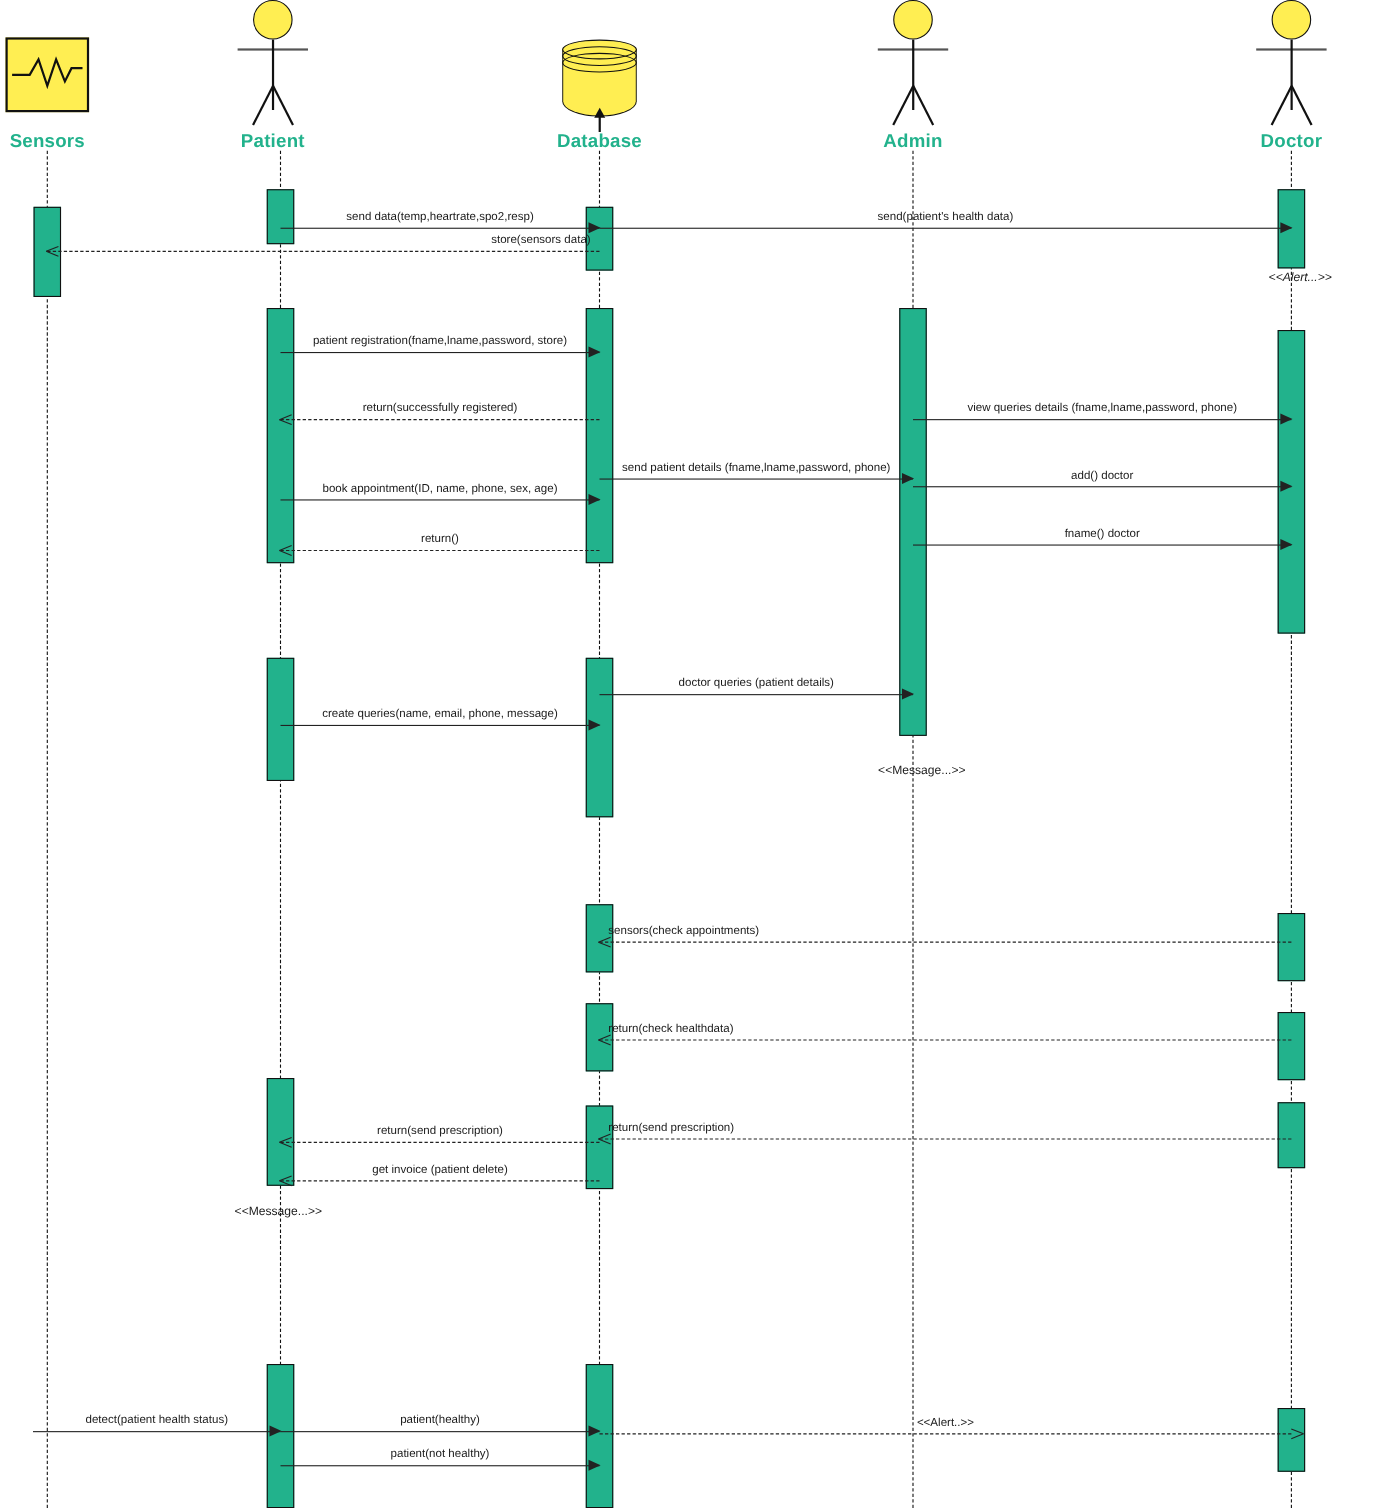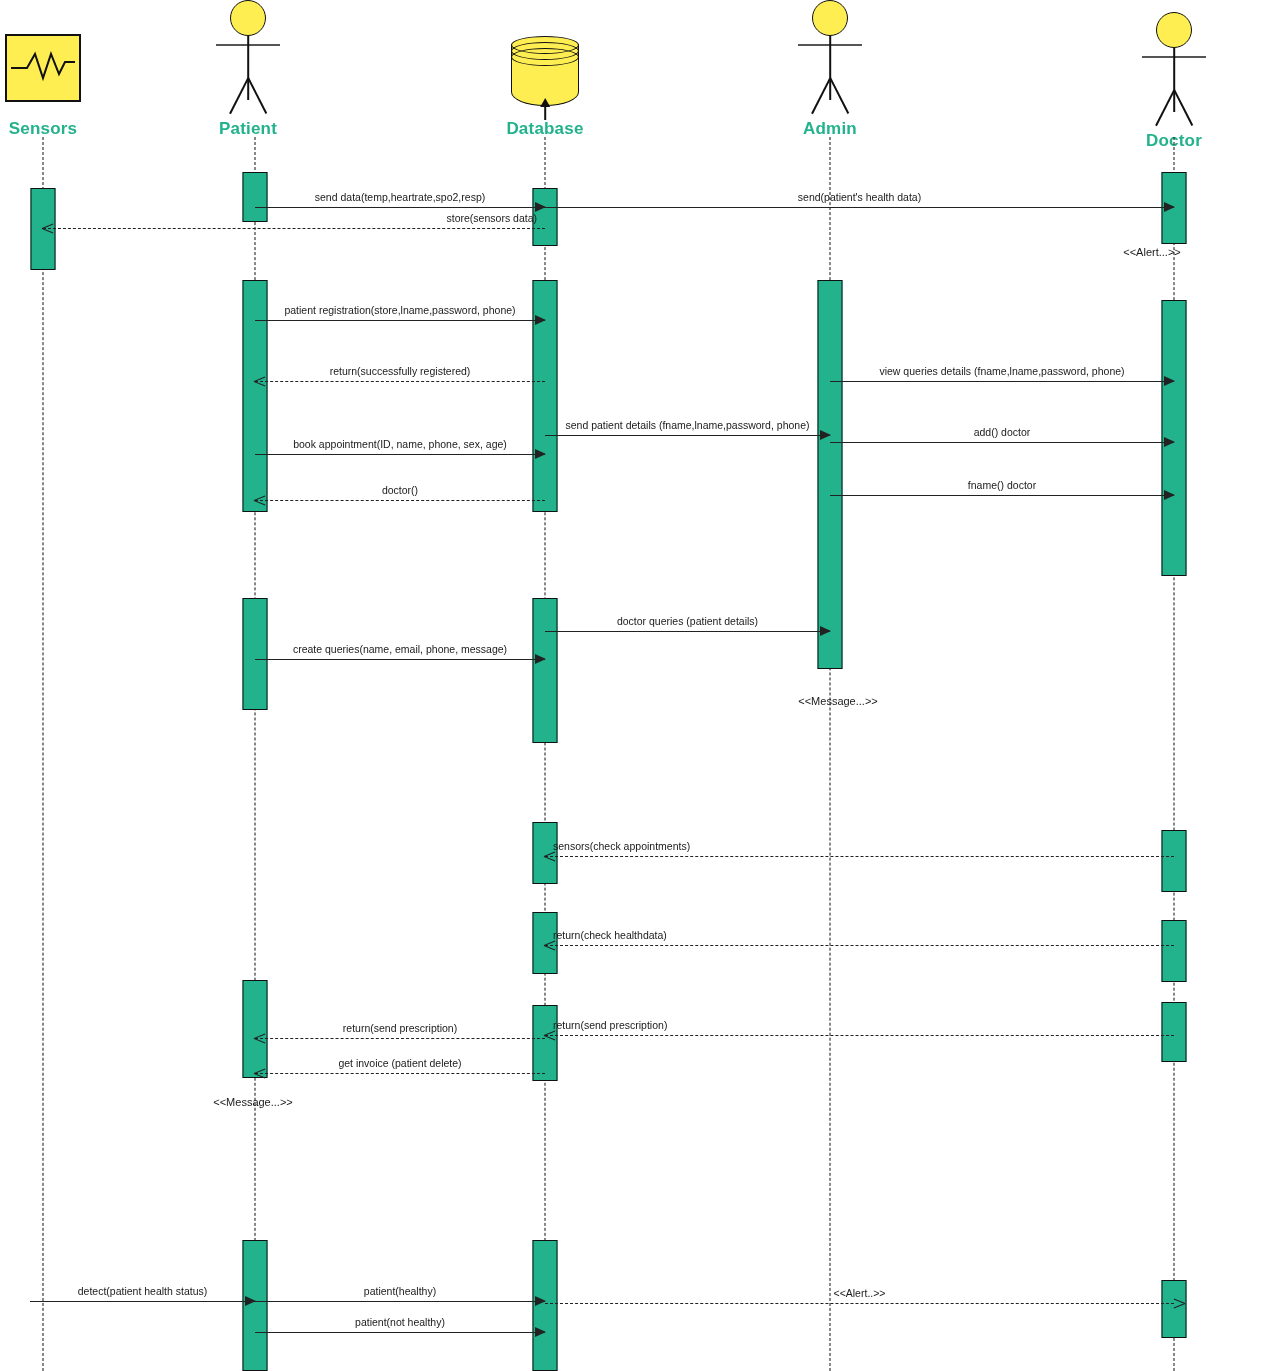--- a/index.html
+++ b/index.html
@@ -149,21 +149,21 @@
       <div class="head" style="left: 830px; top: 0px;">
         <div class="actor-art">
           <div class="hd"></div>
           <div class="arms"></div>
           <div class="body"></div>
           <div class="leg l"></div>
           <div class="leg r"></div>
         </div>
         <div class="label">Admin</div>
       </div>
-      <div class="head" style="left: 1174px; top: 12px;">
+      <div class="head" style="left: 1174px; top: 0px;">
         <div class="actor-art">
           <div class="hd"></div>
           <div class="arms"></div>
           <div class="body"></div>
           <div class="leg l"></div>
           <div class="leg r"></div>
         </div>
         <div class="label">Doctor</div>
       </div>
     </div>
@@ -208,21 +208,21 @@
         <div class="cap c">send(patient's health data)</div>
       </div>
       <div class="msg dashed open" style="left: 43px; top: 228px; width: 502px;">
         <div class="line"></div>
         <div class="head-l"></div>
         <div class="cap r">store(sensors data)</div>
       </div>
       <div class="msg" style="left: 255px; top: 320px; width: 290px;">
         <div class="line"></div>
         <div class="head-r"></div>
-        <div class="cap c">patient registration(store,lname,password, phone)</div>
+        <div class="cap c">patient registration(fname,lname,password, store)</div>
       </div>
       <div class="msg" style="left: 830px; top: 381px; width: 344px;">
         <div class="line"></div>
         <div class="head-r"></div>
         <div class="cap c">view queries details (fname,lname,password, phone)</div>
       </div>
       <div class="msg dashed open" style="left: 255px; top: 381px; width: 290px;">
         <div class="line"></div>
         <div class="head-l"></div>
         <div class="cap c">return(successfully registered)</div>
@@ -243,21 +243,21 @@
         <div class="cap c">book appointment(ID, name, phone, sex, age)</div>
       </div>
       <div class="msg" style="left: 830px; top: 495px; width: 344px;">
         <div class="line"></div>
         <div class="head-r"></div>
         <div class="cap c">fname() doctor</div>
       </div>
       <div class="msg dashed open" style="left: 255px; top: 500px; width: 290px;">
         <div class="line"></div>
         <div class="head-l"></div>
-        <div class="cap c">doctor()</div>
+        <div class="cap c">return()</div>
       </div>
       <div class="msg" style="left: 545px; top: 631px; width: 285px;">
         <div class="line"></div>
         <div class="head-r"></div>
         <div class="cap c">doctor queries (patient details)</div>
       </div>
       <div class="msg" style="left: 255px; top: 659px; width: 290px;">
         <div class="line"></div>
         <div class="head-r"></div>
         <div class="cap c">create queries(name, email, phone, message)</div>
@@ -302,18 +302,18 @@
         <div class="head-r"></div>
         <div class="cap c">&lt;&lt;Alert..&gt;&gt;</div>
       </div>
       <div class="msg" style="left: 255px; top: 1332px; width: 290px;">
         <div class="line"></div>
         <div class="head-r"></div>
         <div class="cap c">patient(not healthy)</div>
       </div>
     </div>
   <div id="notes">
-      <div class="note" style="left: 1152px; top: 246px;">&lt;&lt;Alert...&gt;&gt;</div>
+      <div class="note" style="left: 1182px; top: 246px; font-style: italic;">&lt;&lt;Alert...&gt;&gt;</div>
       <div class="note" style="left: 838px; top: 695px;">&lt;&lt;Message...&gt;&gt;</div>
       <div class="note" style="left: 253px; top: 1096px;">&lt;&lt;Message...&gt;&gt;</div>
     </div>
 
 </div>
 
 </body></html>

